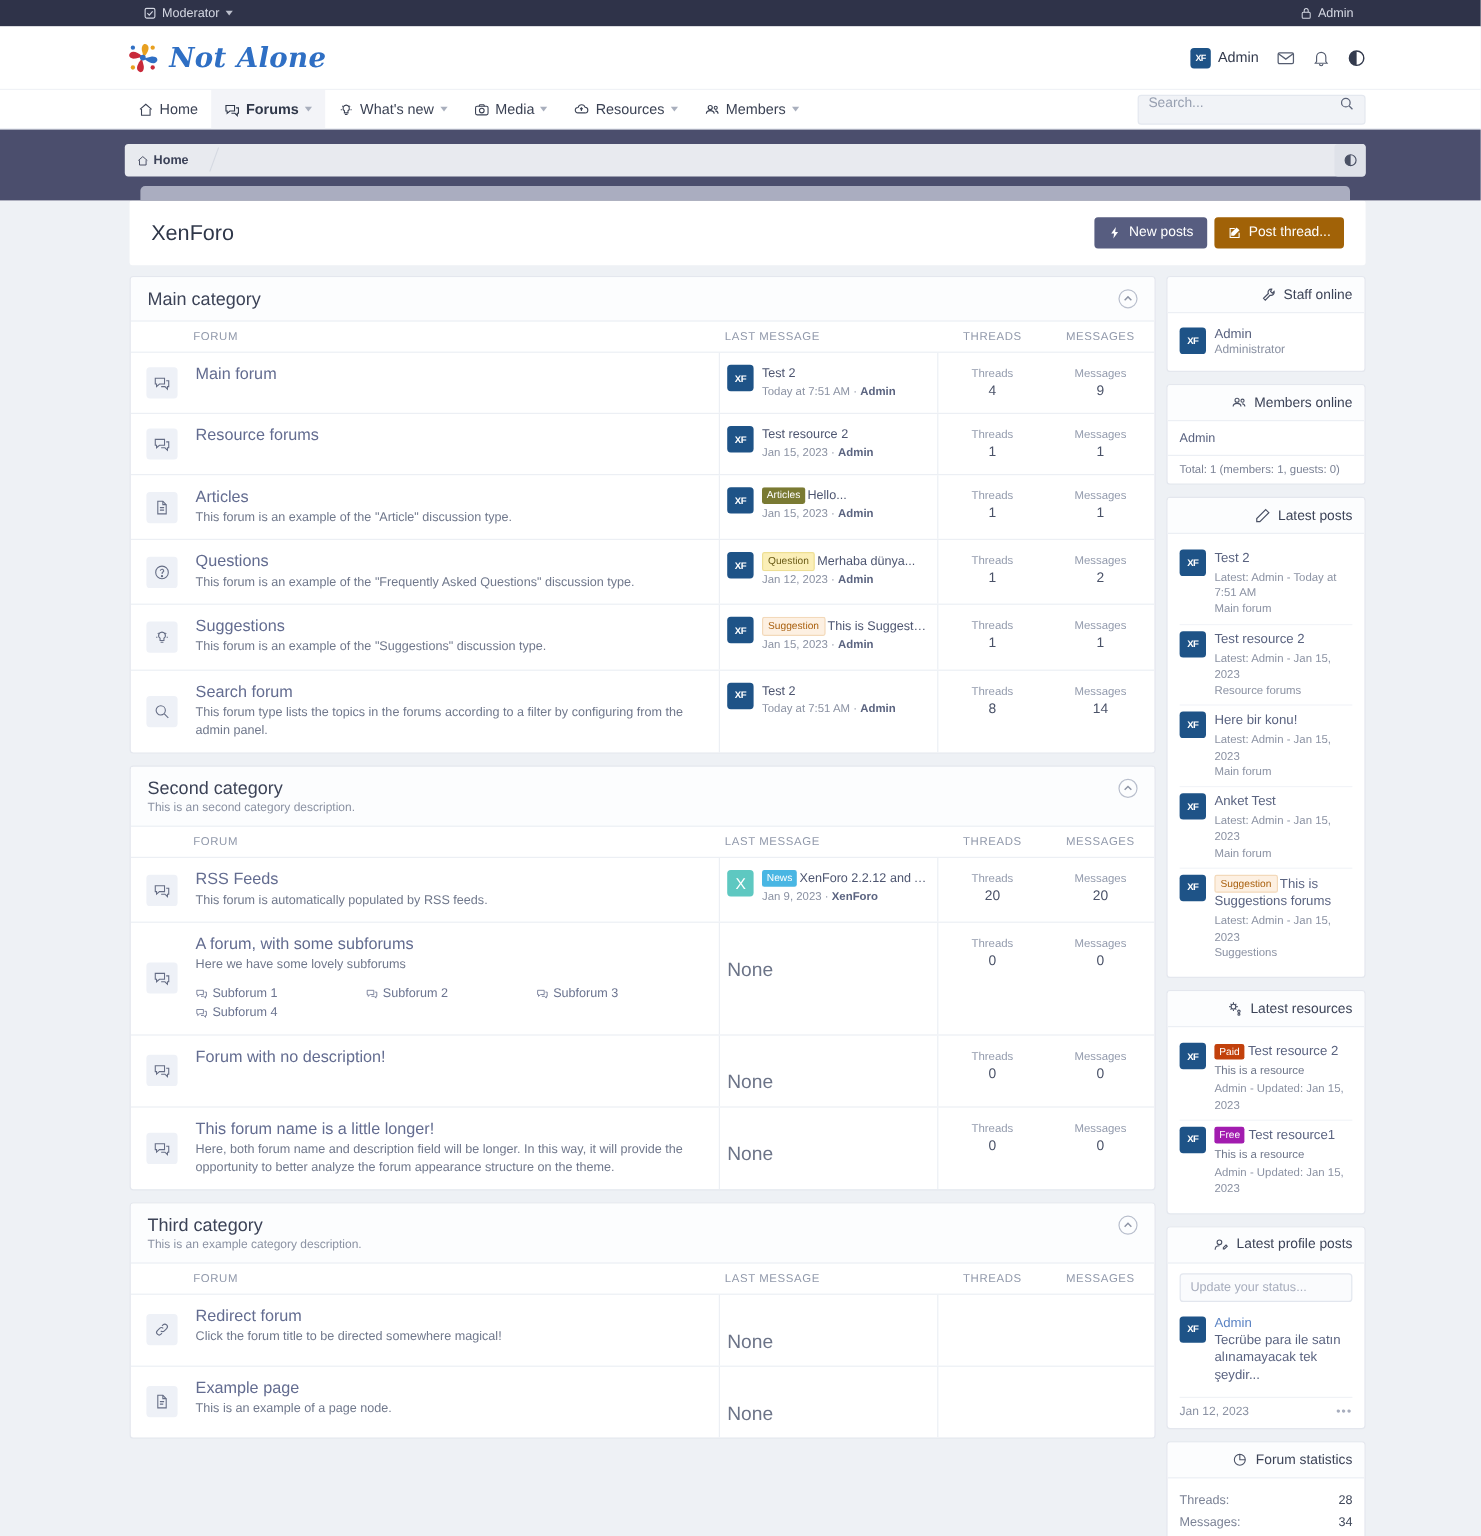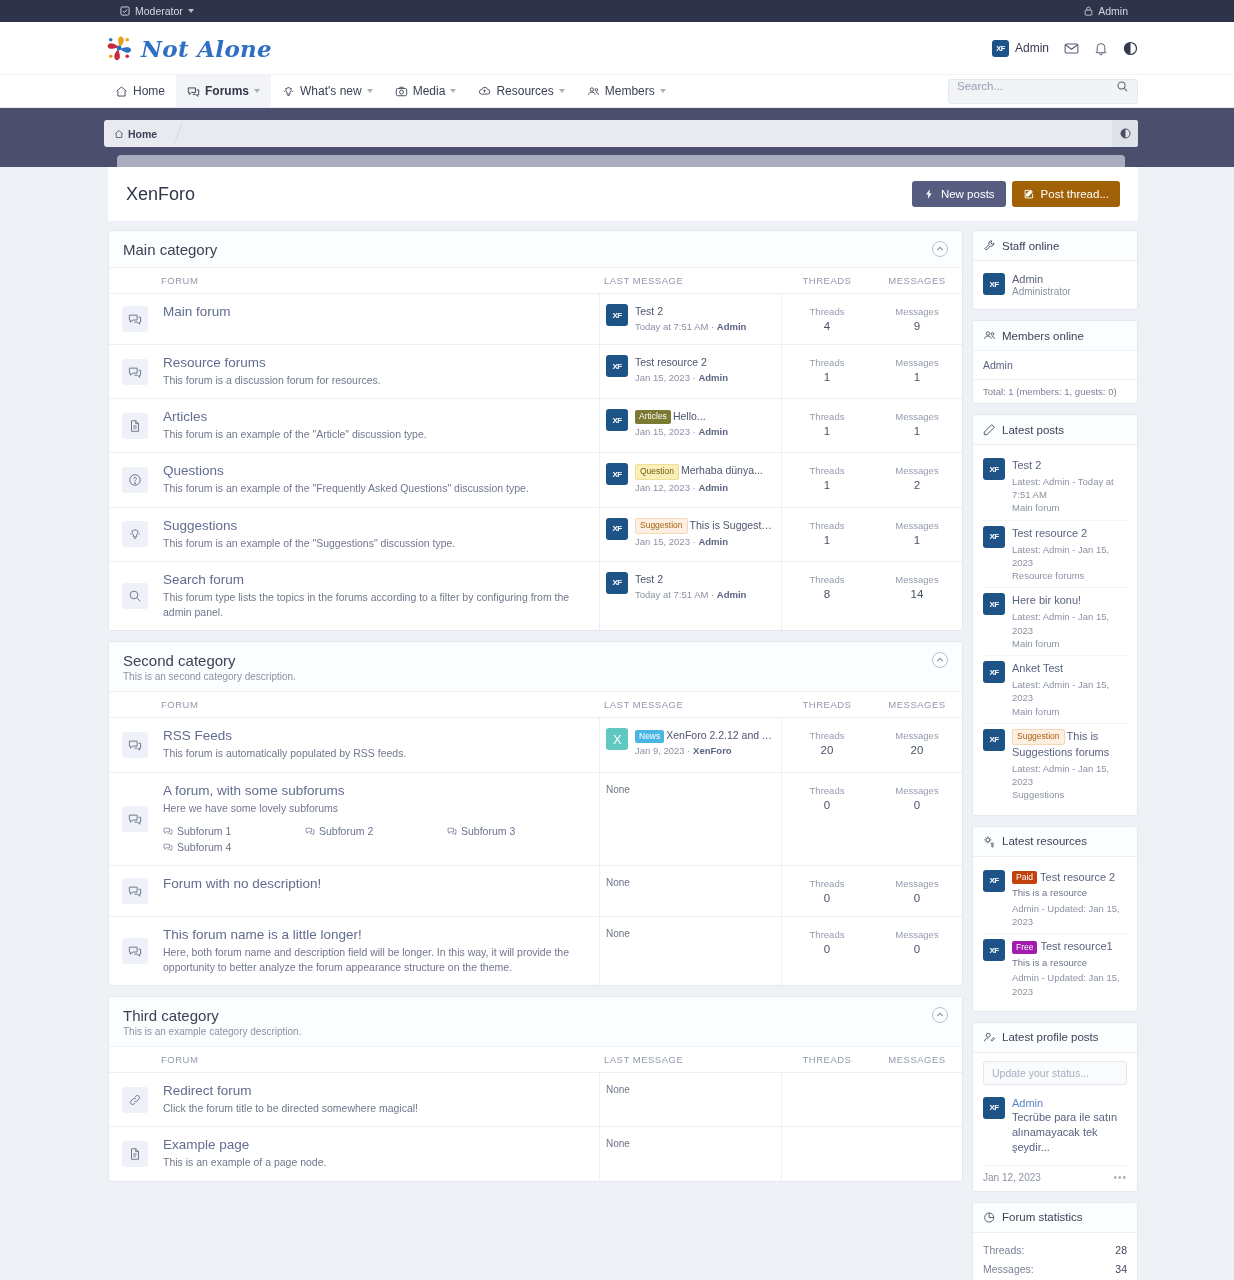--- a/index.html
+++ b/index.html
@@ -180,42 +180,42 @@
   }
   .lm-av {
     width: 22px; height: 22px; border-radius: 3px; background: #1e5387; color: #fff;
     font-size: 8px; font-weight: bold; display: flex; align-items: center;
     justify-content: center; flex: none; letter-spacing: -.5px;
   }
   .lm-av.teal { background: #5ec8c1; font-size: 13px; font-weight: normal; }
   .lm-title { font-size: 10.5px; color: #4d5570; line-height: 1.4; white-space: nowrap; overflow: hidden; text-overflow: ellipsis; }
   .lm-meta { font-size: 9.5px; color: #8b92a3; margin-top: 2px; }
   .lm-meta b { color: #5b6480; font-weight: bold; }
-  .lm-none { font-size: 10px; color: #6c7488; padding-top: 1px; }
+  .lm-none { font-size: 16px; color: #6c7488; padding-top: 1px; margin-top: 20px; }
   .fr-count { width: 90px; flex: none; text-align: center; padding: 12px 0; }
   .fr-count .lbl { font-size: 9.5px; color: #939bad; }
   .fr-count .val { font-size: 11.5px; color: #4a5268; margin-top: 3px; }
   .prefix {
     display: inline-block; font-size: 8.5px; padding: 1px 4px;
     border-radius: 2px; vertical-align: middle; margin-right: 2px;
   }
   .px-articles { background: #7a7a33; color: #fff; }
   .px-question { background: #fbefb8; color: #6b5c18; border: 1px solid #eedf94; }
   .px-suggestion { background: #fdf0e2; color: #a9600f; border: 1px solid #f3d9ba; }
   .px-news { background: #49b6e3; color: #fff; }
 
   
   .sblock {
     background: #fff; border: 1px solid #e4e7ee; border-radius: 3px;
     margin-bottom: 10px; overflow: hidden;
   }
   .sb-head {
     display: flex; align-items: center; gap: 6px;
     padding: 8px 10px; font-size: 11.5px; color: #3c4357;
-    border-bottom: 1px solid #eceff4; background: #fcfdfe;
+    border-bottom: 1px solid #eceff4; background: #fcfdfe; justify-content: flex-end;
   }
   .sb-body { padding: 8px 10px; }
   .sb-row { display: flex; gap: 7px; align-items: flex-start; padding: 4px 0; }
   .sb-av {
     width: 22px; height: 22px; border-radius: 3px; background: #1e5387; color: #fff;
     font-size: 8px; font-weight: bold; display: flex; align-items: center;
     justify-content: center; flex: none; letter-spacing: -.5px;
   }
   .sb-name { font-size: 11px; color: #5a6380; }
   .sb-sub { font-size: 10px; color: #8b92a3; margin-top: 1px; }
@@ -450,21 +450,21 @@
         </div>
         <div class="forum-row">
           <div class="fr-icon">
             <div class="node-ico">
               <svg width="14" height="14" viewBox="0 0 20 20" fill="none" stroke="currentColor" stroke-width="1.3">
                 <path d="M2 4.5h11v7H7l-3.5 3v-3H2z"></path>
                 <path d="M15 7.5h3v7h-1.5v3l-3-3H9"></path>
               </svg>
             </div>
           </div>
-          <div class="fr-main"><a class="fr-title">Resource forums</a><div class="fr-desc">This forum is a discussion forum for resources.</div></div>
+          <div class="fr-main"><a class="fr-title">Resource forums</a></div>
           <div class="fr-last">
             <span class="lm-av ">XF</span>
             <div style="min-width:0;flex:1;">
               <div class="lm-title">Test resource 2</div>
               <div class="lm-meta">Jan 15, 2023 · <b>Admin</b></div>
             </div>
           </div>
           <div class="fr-count">
             <div class="lbl">Threads</div>
             <div class="val">1</div>

